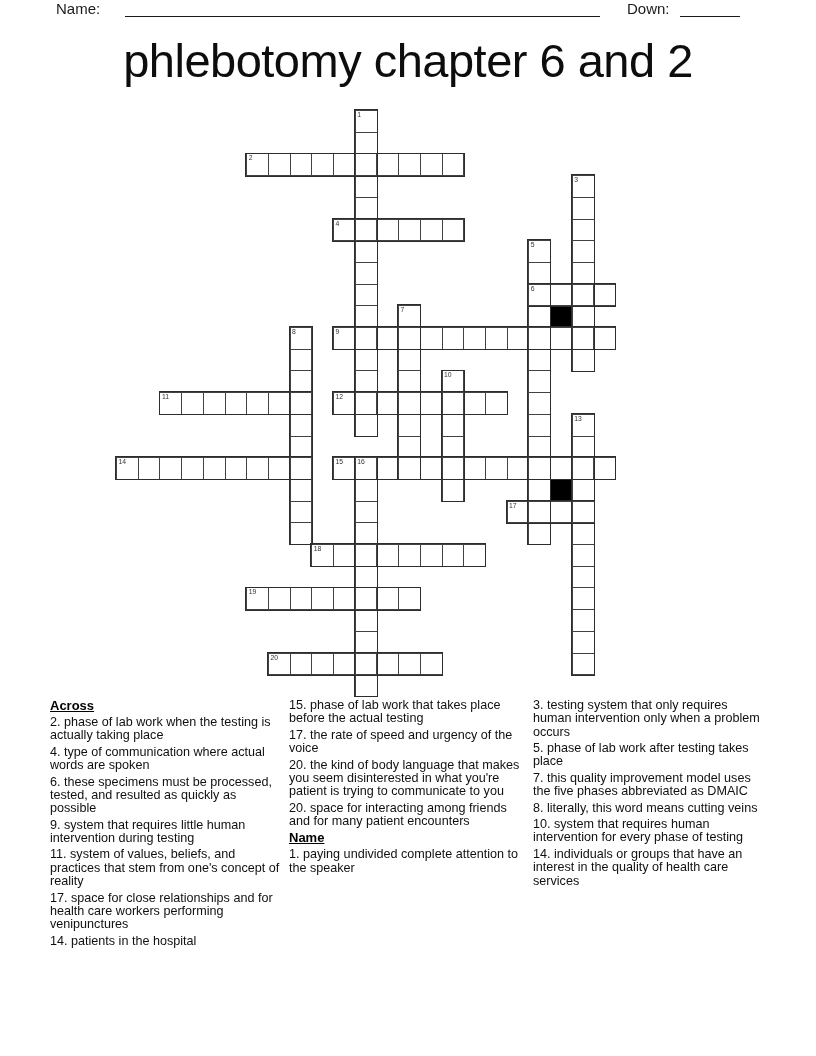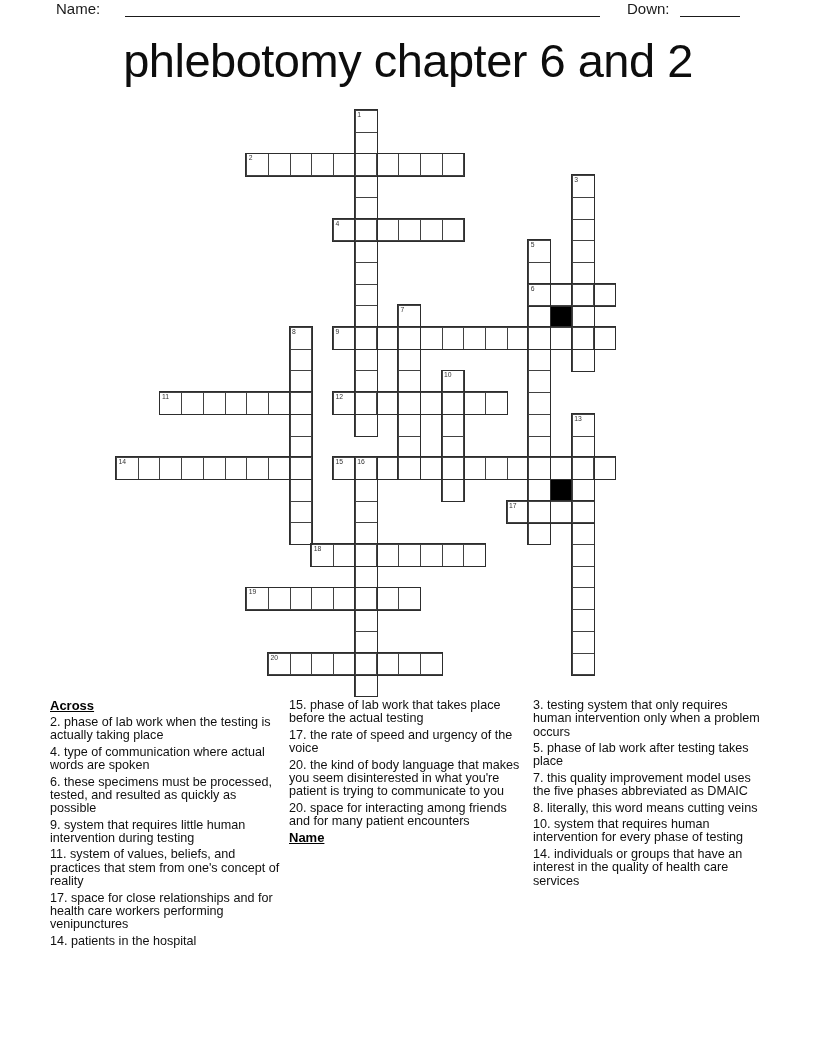--- a/index.html
+++ b/index.html
@@ -291,20 +291,21 @@
       <div class="clue"><b>11.</b> system of values, beliefs, and practices that stem from one's concept of reality</div>
       <div class="clue"><b>17.</b> space for close relationships and for health care workers performing venipunctures</div>
       <div class="clue"><b>14.</b> patients in the hospital</div>
     </div>
   <div class="clue-col" id="clue-col-1">
       <div class="clue"><b>15.</b> phase of lab work that takes place before the actual testing</div>
       <div class="clue"><b>17.</b> the rate of speed and urgency of the voice</div>
       <div class="clue"><b>20.</b> the kind of body language that makes you seem disinterested in what you're patient is trying to communicate to you</div>
       <div class="clue"><b>20.</b> space for interacting among friends and for many patient encounters</div>
       <div class="clue-header">Name</div>
+      <div class="clue"><b>1.</b> paying undivided complete attention to the speaker</div>
     </div>
   <div class="clue-col" id="clue-col-2">
       <div class="clue"><b>3.</b> testing system that only requires human intervention only when a problem occurs</div>
       <div class="clue"><b>5.</b> phase of lab work after testing takes place</div>
       <div class="clue"><b>7.</b> this quality improvement model uses the five phases abbreviated as DMAIC</div>
       <div class="clue"><b>8.</b> literally, this word means cutting veins</div>
       <div class="clue"><b>10.</b> system that requires human intervention for every phase of testing</div>
       <div class="clue"><b>14.</b> individuals or groups that have an interest in the quality of health care services</div>
     </div>
 

